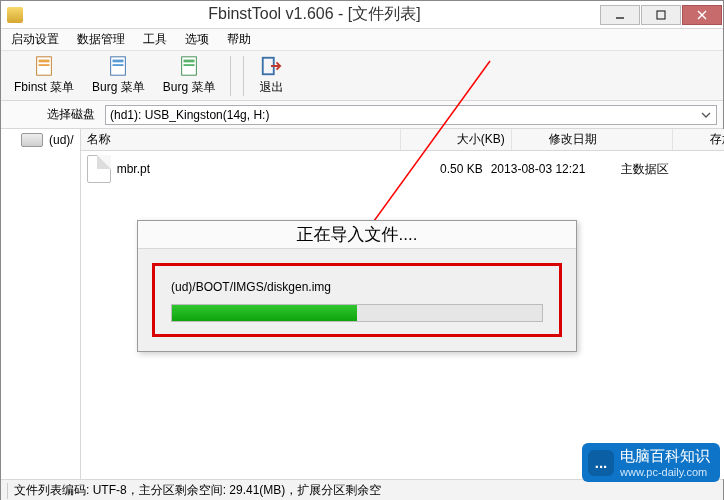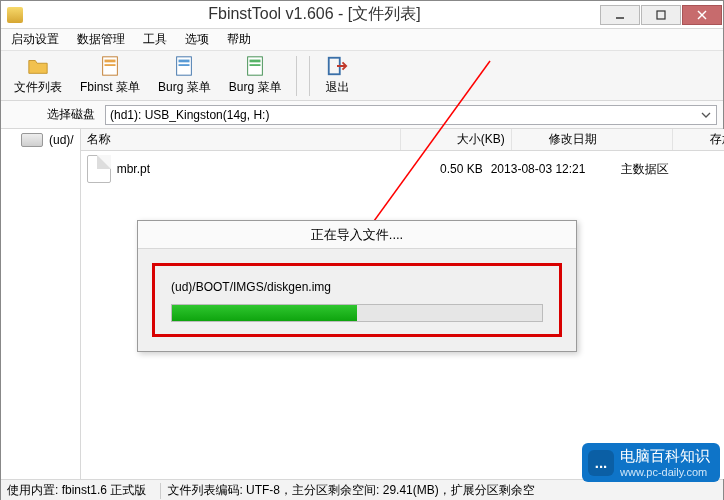--- a/index.html
+++ b/index.html
@@ -49,21 +49,21 @@
 .lr-name { width: 294px; }
 .lr-size { width: 80px; text-align: right; padding-right: 8px; }
 .lr-date { width: 130px; }
 .lr-region { width: 90px; }
 
 .statusbar { height: 22px; display: flex; align-items: center; padding: 0 6px; border-top: 1px solid #d8d8d8; background: #f3f3f3; gap: 6px; }
 .status-seg { padding-right: 8px; }
 .status-sep { width: 1px; height: 16px; background: #ccc; }
 
 .dialog { position: absolute; left: 137px; top: 220px; width: 440px; background: #f0f0f0; border: 1px solid #9a9a9a; box-shadow: 2px 2px 6px rgba(0,0,0,.2); }
-.dialog-title { height: 28px; display: flex; align-items: center; justify-content: center; font-size: 13px; background: #fafafa; border-bottom: 1px solid #d8d8d8; }
+.dialog-title { height: 28px; display: flex; align-items: center; justify-content: center; font-size: 17px; background: #fafafa; border-bottom: 1px solid #d8d8d8; }
 .dialog-body { padding: 14px; }
 .dialog-inner { border: 3px solid #d80000; padding: 14px 16px 12px; background: #f0f0f0; }
 .dialog-path { font-size: 12px; margin-bottom: 10px; }
 .progress-track { height: 18px; border: 1px solid #bcbcbc; background: #e6e6e6; position: relative; }
 .progress-fill { position: absolute; left: 0; top: 0; bottom: 0; background: linear-gradient(180deg,#2fc62f,#0ea40e); }
 
 .arrow-svg { position: absolute; left: 320px; top: 56px; pointer-events: none; }
 
 .watermark { position: absolute; right: 4px; bottom: 18px; display: flex; align-items: center; gap: 6px; padding: 4px 10px 4px 6px; background: #0e74c8; color: #fff; border-radius: 6px; font-size: 15px; }
 .wm-bubble { width: 26px; height: 26px; background: #0b5fa5; border-radius: 6px; display: flex; align-items: center; justify-content: center; color: #fff; font-weight: bold; }
@@ -99,26 +99,20 @@
 
   <div class="menubar" id="menubar">
       <div class="menu-item">启动设置</div>
       <div class="menu-item">数据管理</div>
       <div class="menu-item">工具</div>
       <div class="menu-item">选项</div>
       <div class="menu-item">帮助</div>
     </div>
 
   <div class="toolbar" id="toolbar">
-      <div class="tool-btn">
-        <div class="tool-icon"><svg viewBox="0 0 24 24">
-            <path fill="#f2c14e" stroke="#c4932a" d="M2 6h7l2 3h11v11H2z"></path>
-          </svg></div>
-        <span>文件列表</span>
-      </div>
       <div class="tool-btn">
         <div class="tool-icon"><svg viewBox="0 0 24 24">
             <rect x="4" y="2" width="16" height="20" fill="#fff" stroke="#c07a2a"></rect>
             <rect x="6" y="5" width="12" height="3" fill="#e8a54a"></rect>
             <rect x="6" y="10" width="12" height="2" fill="#e8a54a"></rect>
           </svg></div>
         <span>Fbinst 菜单</span>
       </div>
       <div class="tool-btn">
         <div class="tool-icon"><svg viewBox="0 0 24 24">
@@ -179,21 +173,20 @@
             <div class="lr-name">mbr.pt</div>
             <div class="lr-size">0.50 KB</div>
             <div class="lr-date">2013-08-03 12:21</div>
             <div class="lr-region">主数据区</div>
           </div>
         </div>
     </div>
   </div>
 
   <div class="statusbar">
-    <span class="status-seg">使用内置: fbinst1.6 正式版</span>
     <span class="status-sep"></span>
     <span class="status-seg">文件列表编码: UTF-8，主分区剩余空间:    29.41(MB)，扩展分区剩余空</span>
   </div>
 
 </div>
 
 <svg class="arrow-svg" width="220" height="230">
   <defs>
       <marker id="ah" markerWidth="8" markerHeight="8" refX="6" refY="3" orient="auto">
         <path d="M0,0 L6,3 L0,6 Z" fill="#f00"></path>

